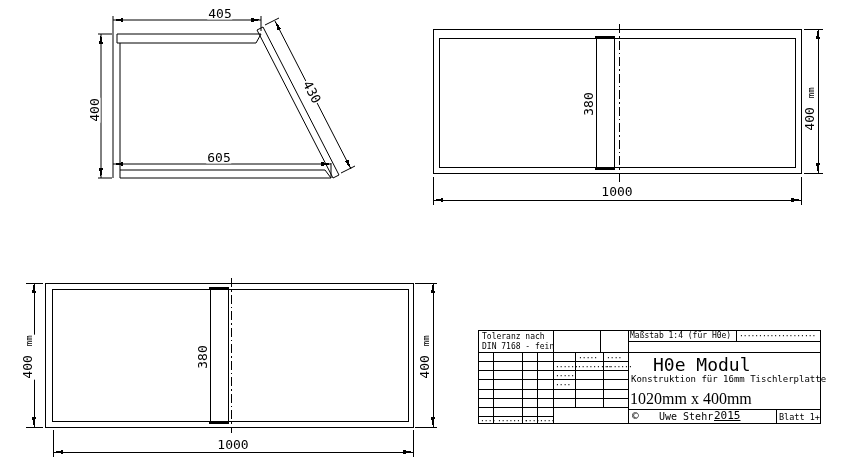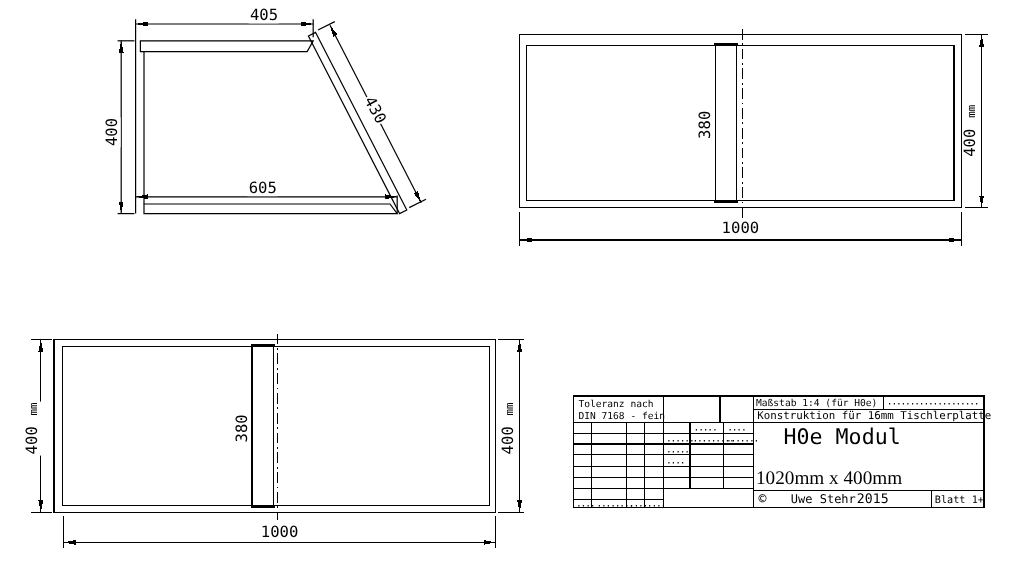--- a/index.html
+++ b/index.html
@@ -11,21 +11,21 @@
   svg .cl{stroke-dasharray:9 3 1.5 3;}
   marker path{fill:#000;stroke:none;}
   .txt{position:absolute;white-space:nowrap;color:#000;}
   .dim{font-size:13px;line-height:13px;background:#fff;padding:0 1px;
        transform:translate(-50%,-50%);}
   .rot{transform:translate(-50%,-50%) rotate(-90deg);}
   .rot62{transform:translate(-50%,-50%) rotate(62deg);}
   .unit{font-size:9px;margin-left:9px;}
   .note{font-size:8px;line-height:10.5px;}
   .tb-small{font-size:8px;line-height:10px;}
-  .tb-med{font-size:9px;line-height:10px;}
+  .tb-med{font-size:9px;line-height:10px;margin-top:32px;}
   .tb-title{font-size:18px;line-height:18px;margin-left:23px;}
   .tb-sub{font-size:15px;line-height:15px;}
   .tb-size{font-size:16px;line-height:12px;font-family:Liberation Serif, serif;}
   .tb-foot{font-size:11px;line-height:11px;}
   .tb-author{font-size:10px;line-height:11px;}
   .tb-sheet{font-size:8.5px;line-height:10px;}
   .dots{font-size:8px;line-height:7px;letter-spacing:-1px;}
 </style>
 </head>
 <body>
@@ -150,21 +150,21 @@
     <div>Toleranz nach</div>
     <div>DIN 7168 - fein</div>
   </div>
   <div class="txt tb-small" style="left:630px;top:331px;">Maßstab 1:4  (für H0e)</div>
   <div class="txt dots" style="left:739px;top:333px;">····················</div>
   <div class="txt tb-med" style="left:631px;top:342px;">Konstruktion für 16mm Tischlerplatte</div>
   <div class="txt tb-title" style="left:630px;top:356px;">H0e Modul</div>
   <div class="txt tb-size" style="left:630px;top:393px;">1020mm x 400mm</div>
   <div class="txt tb-foot" style="left:632px;top:410px;">©</div>
   <div class="txt tb-author" style="left:659px;top:411px;">Uwe Stehr</div>
-  <div class="txt tb-foot" style="left:714px;top:410px;">2015</div>
+  <div class="txt tb-foot" style="left:714px;top:410px;text-decoration:underline;">2015</div>
   <div class="txt tb-sheet" style="left:779px;top:412px;">Blatt 1+</div>
 
   <div class="txt dots" style="left:578px;top:355px;">·····</div>
   <div class="txt dots" style="left:606px;top:355px;">····</div>
   <div class="txt dots" style="left:555px;top:364px;">······</div>
   <div class="txt dots" style="left:577px;top:364px;">·········</div>
   <div class="txt dots" style="left:605px;top:364px;">·······</div>
   <div class="txt dots" style="left:555px;top:373px;">·····</div>
   <div class="txt dots" style="left:555px;top:382px;">····</div>
   <div class="txt dots" style="left:480px;top:418px;">····</div>

